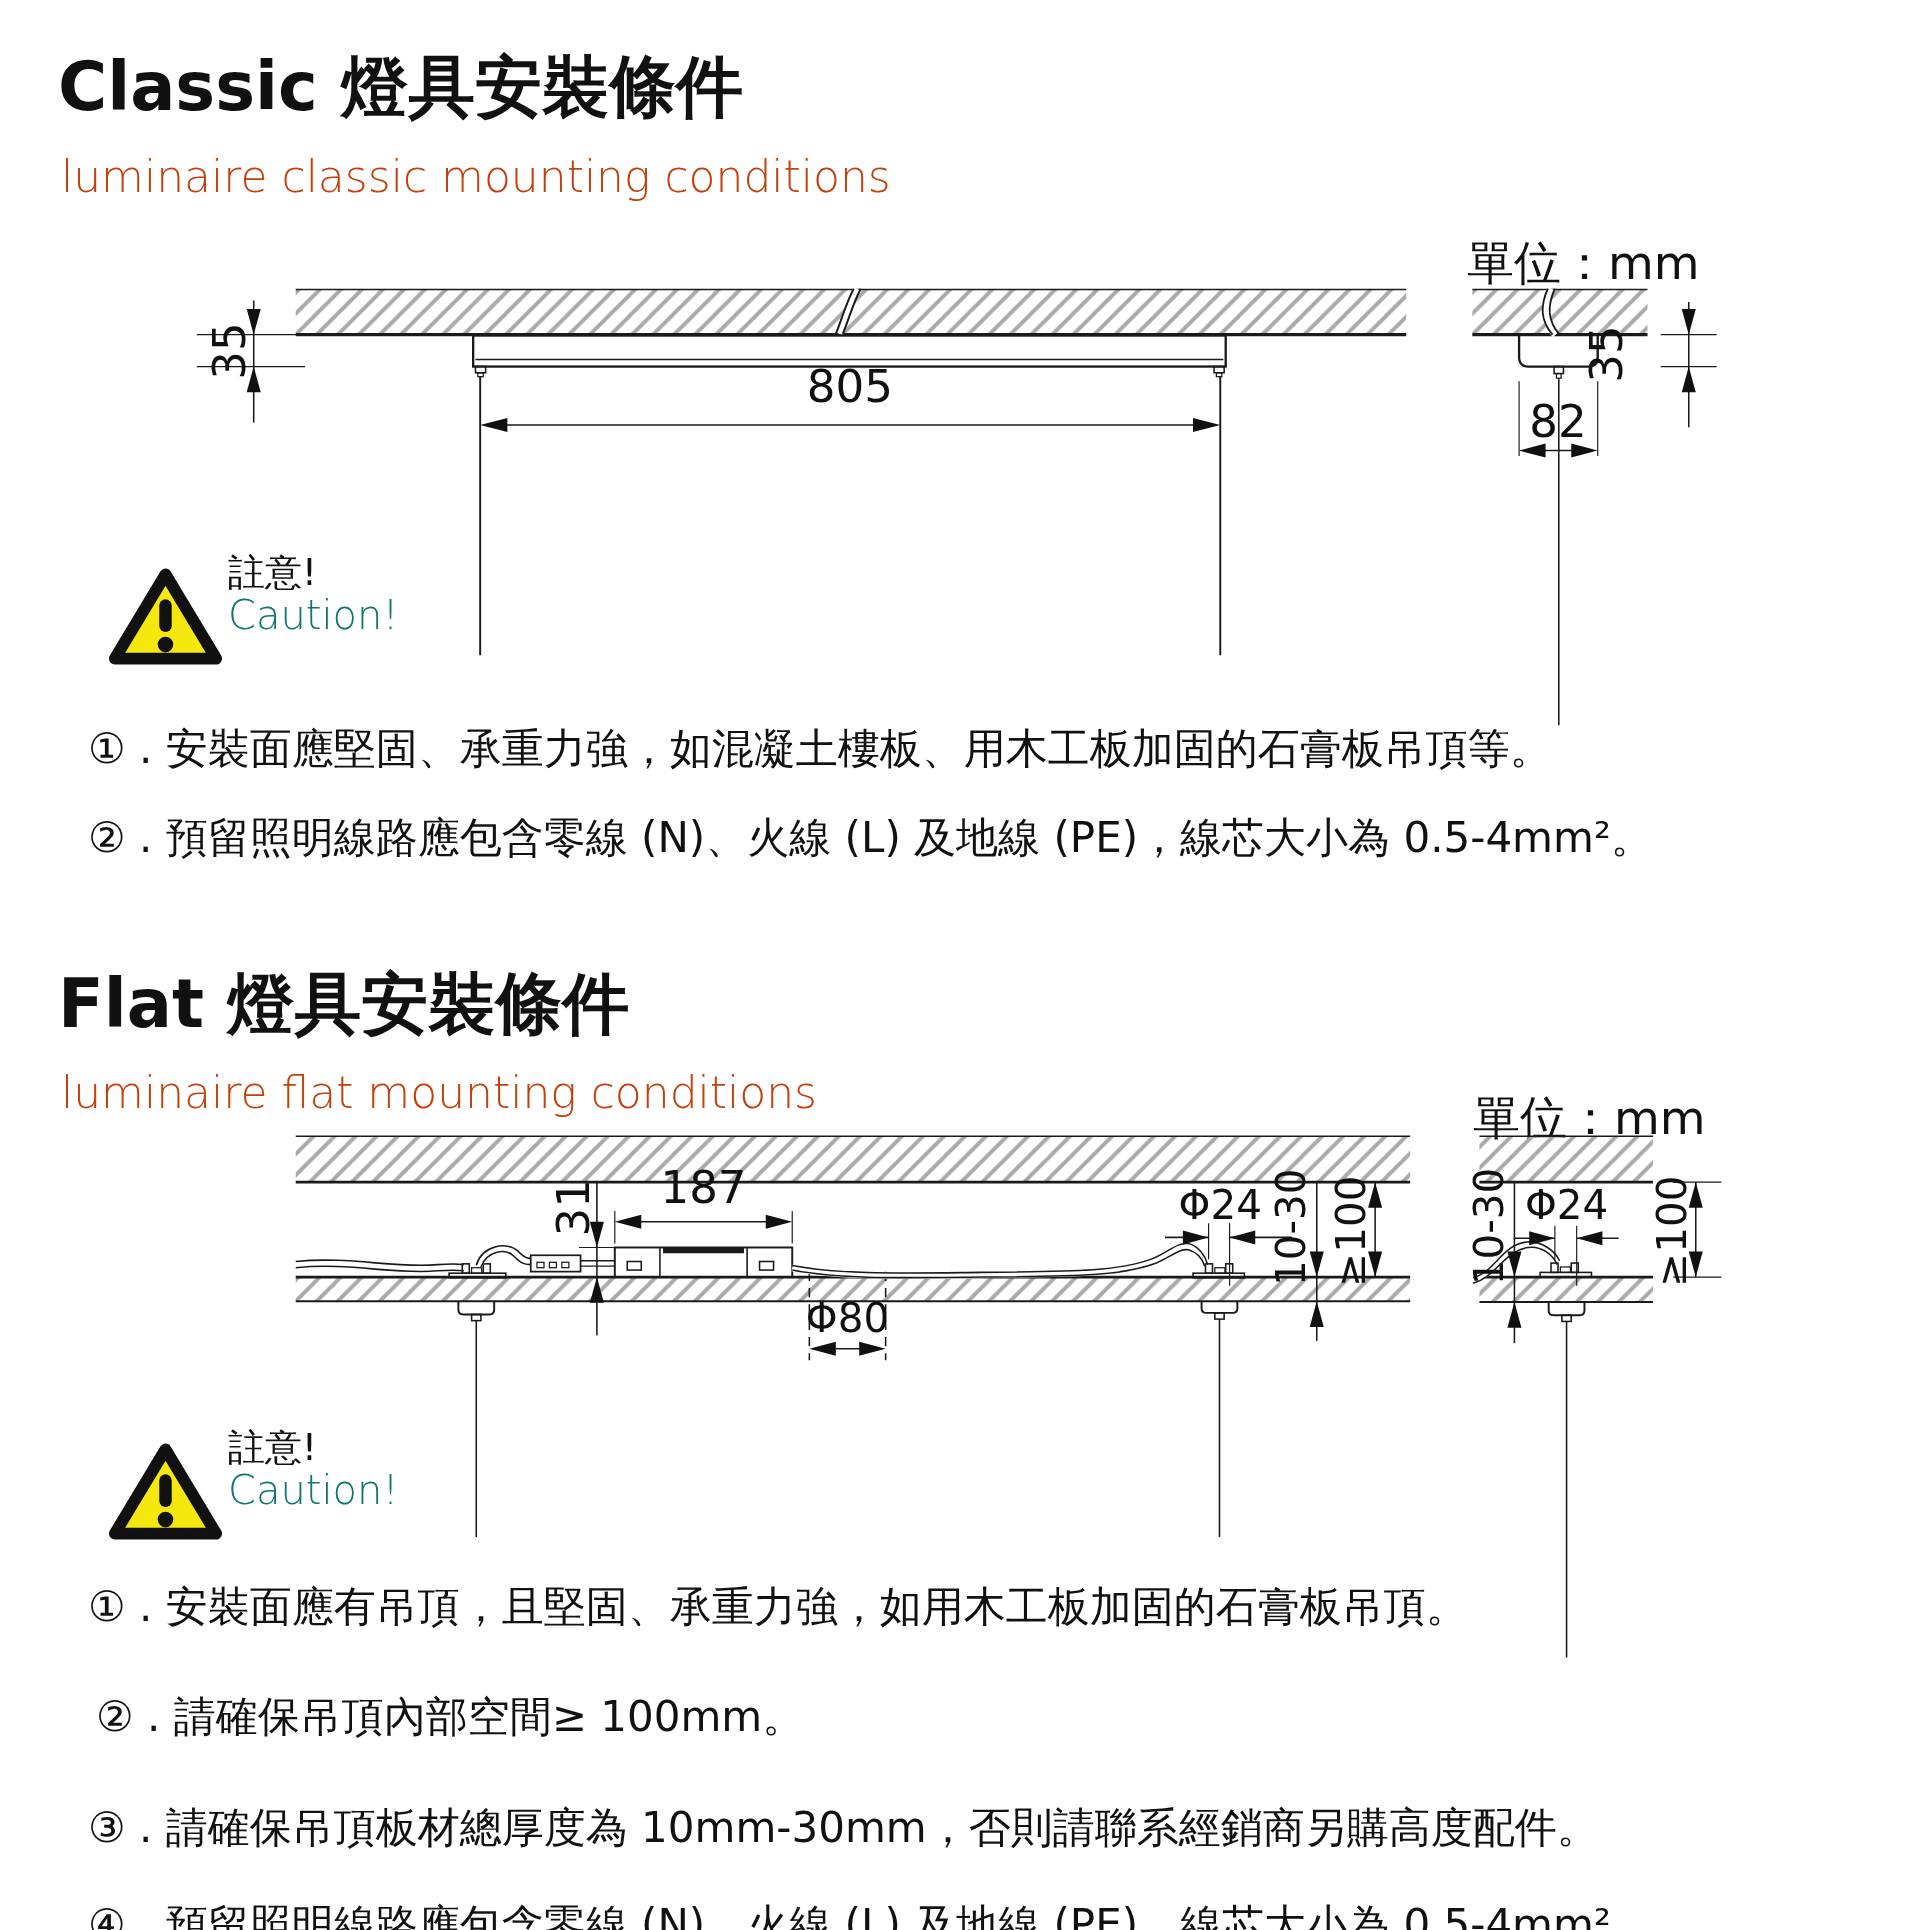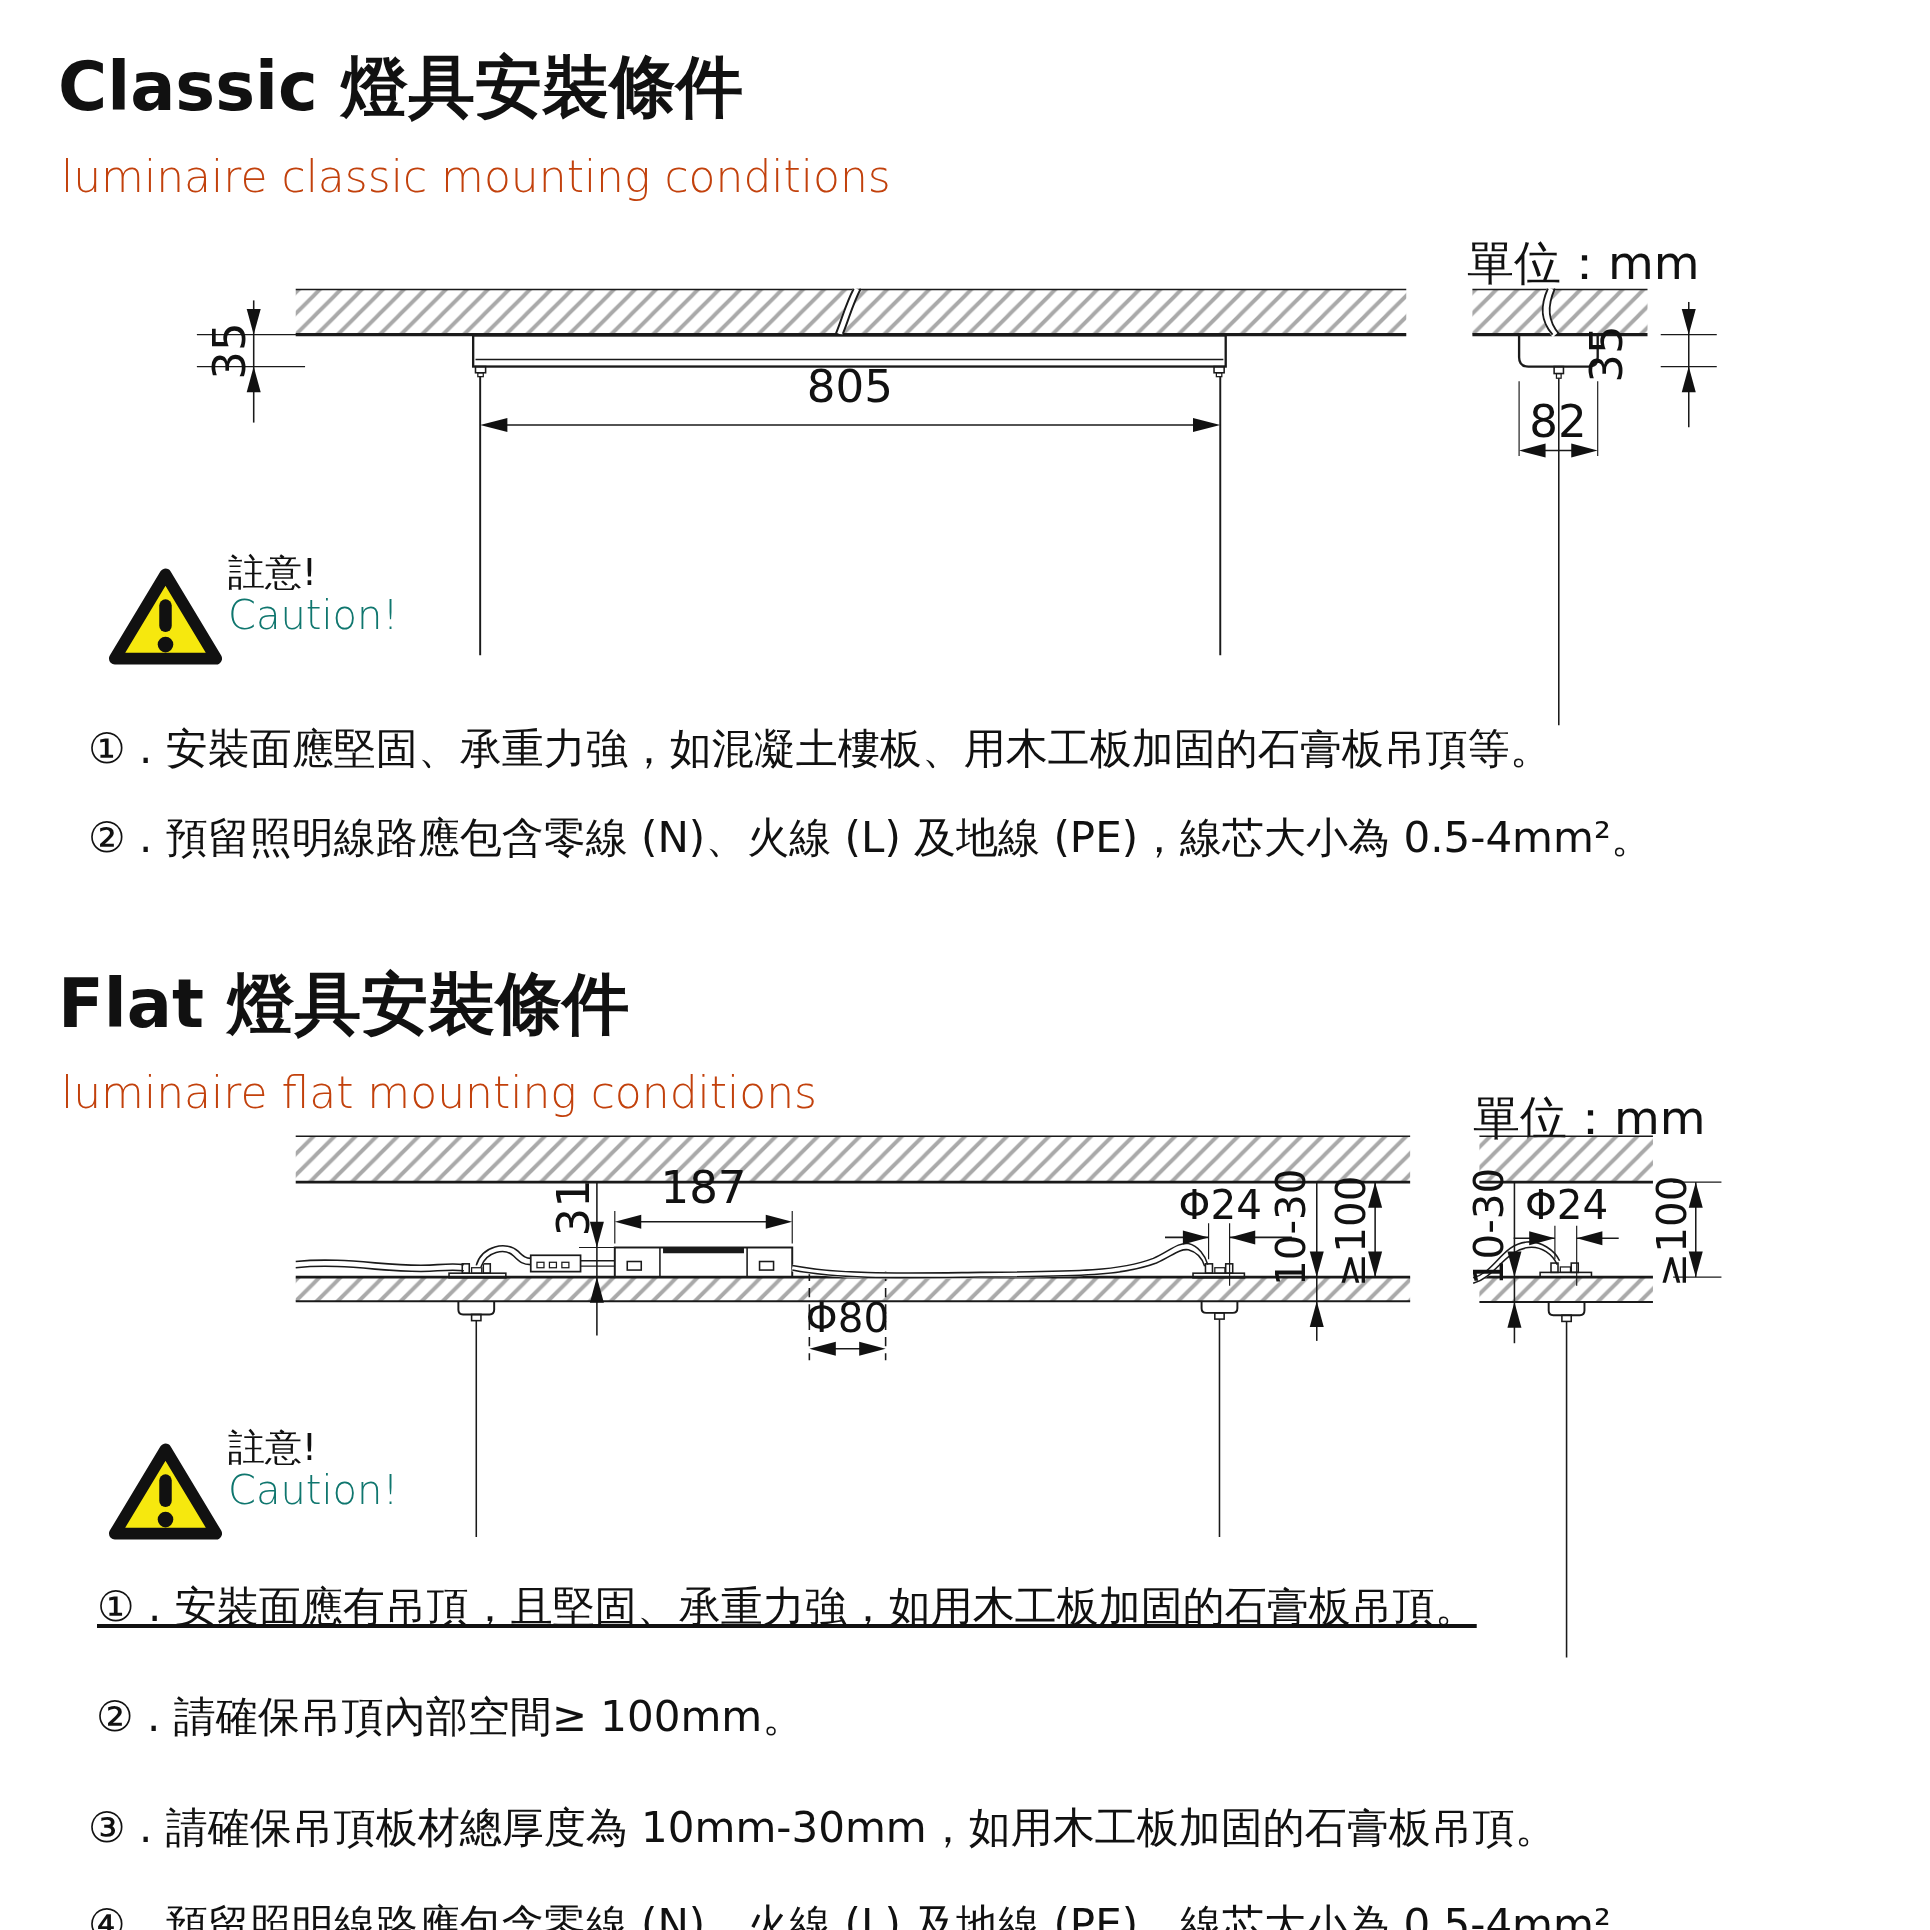--- a/index.html
+++ b/index.html
@@ -51,23 +51,23 @@
     <polygon points="75,12 140,120 10,120" fill="#f6e80e" stroke="#111" stroke-width="15" stroke-linejoin="round"></polygon>
     <rect x="67" y="44" width="16" height="42" rx="8" fill="#111"></rect>
     <circle cx="75" cy="102" r="10" fill="#111"></circle>
   </svg>
 </div>
 <div class="abs" style="left:228px;top:1429px;">
   <div class="caution-zh">註意!</div>
   <div class="caution-en">Caution!</div>
 </div>
 
-<div class="abs note" style="left:97px;top:1580px;text-decoration:underline;">① . 安裝面應有吊頂，且堅固、承重力強，如用木工板加固的石膏板吊頂。</div>
+<div class="abs note" style="left:88px;top:1580px;">① . 安裝面應有吊頂，且堅固、承重力強，如用木工板加固的石膏板吊頂。</div>
 <div class="abs note" style="left:88px;top:1690px;margin-left:8px;">② . 請確保吊頂內部空間≥ 100mm。</div>
-<div class="abs note" style="left:88px;top:1801px;">③ . 請確保吊頂板材總厚度為 10mm-30mm，如用木工板加固的石膏板吊頂。</div>
+<div class="abs note" style="left:88px;top:1801px;">③ . 請確保吊頂板材總厚度為 10mm-30mm，否則請聯系經銷商另購高度配件。</div>
 <div class="abs note" style="left:88px;top:1898px;">④ . 預留照明線路應包含零線 (N)、火線 (L) 及地線 (PE)，線芯大小為 0.5-4mm²。</div>
 
 <svg class="abs" style="left:0;top:0;" width="1930" height="1930" viewBox="0 0 2480 2480">
   <defs>
     <pattern id="hatch" patternUnits="userSpaceOnUse" width="27" height="27">
       <path d="M-7,34 L34,-7 M-7,7 L7,-7 M20,34 L34,20" stroke="#a9a9a9" stroke-width="5" fill="none"></path>
     </pattern>
   </defs>
 
   <g>

